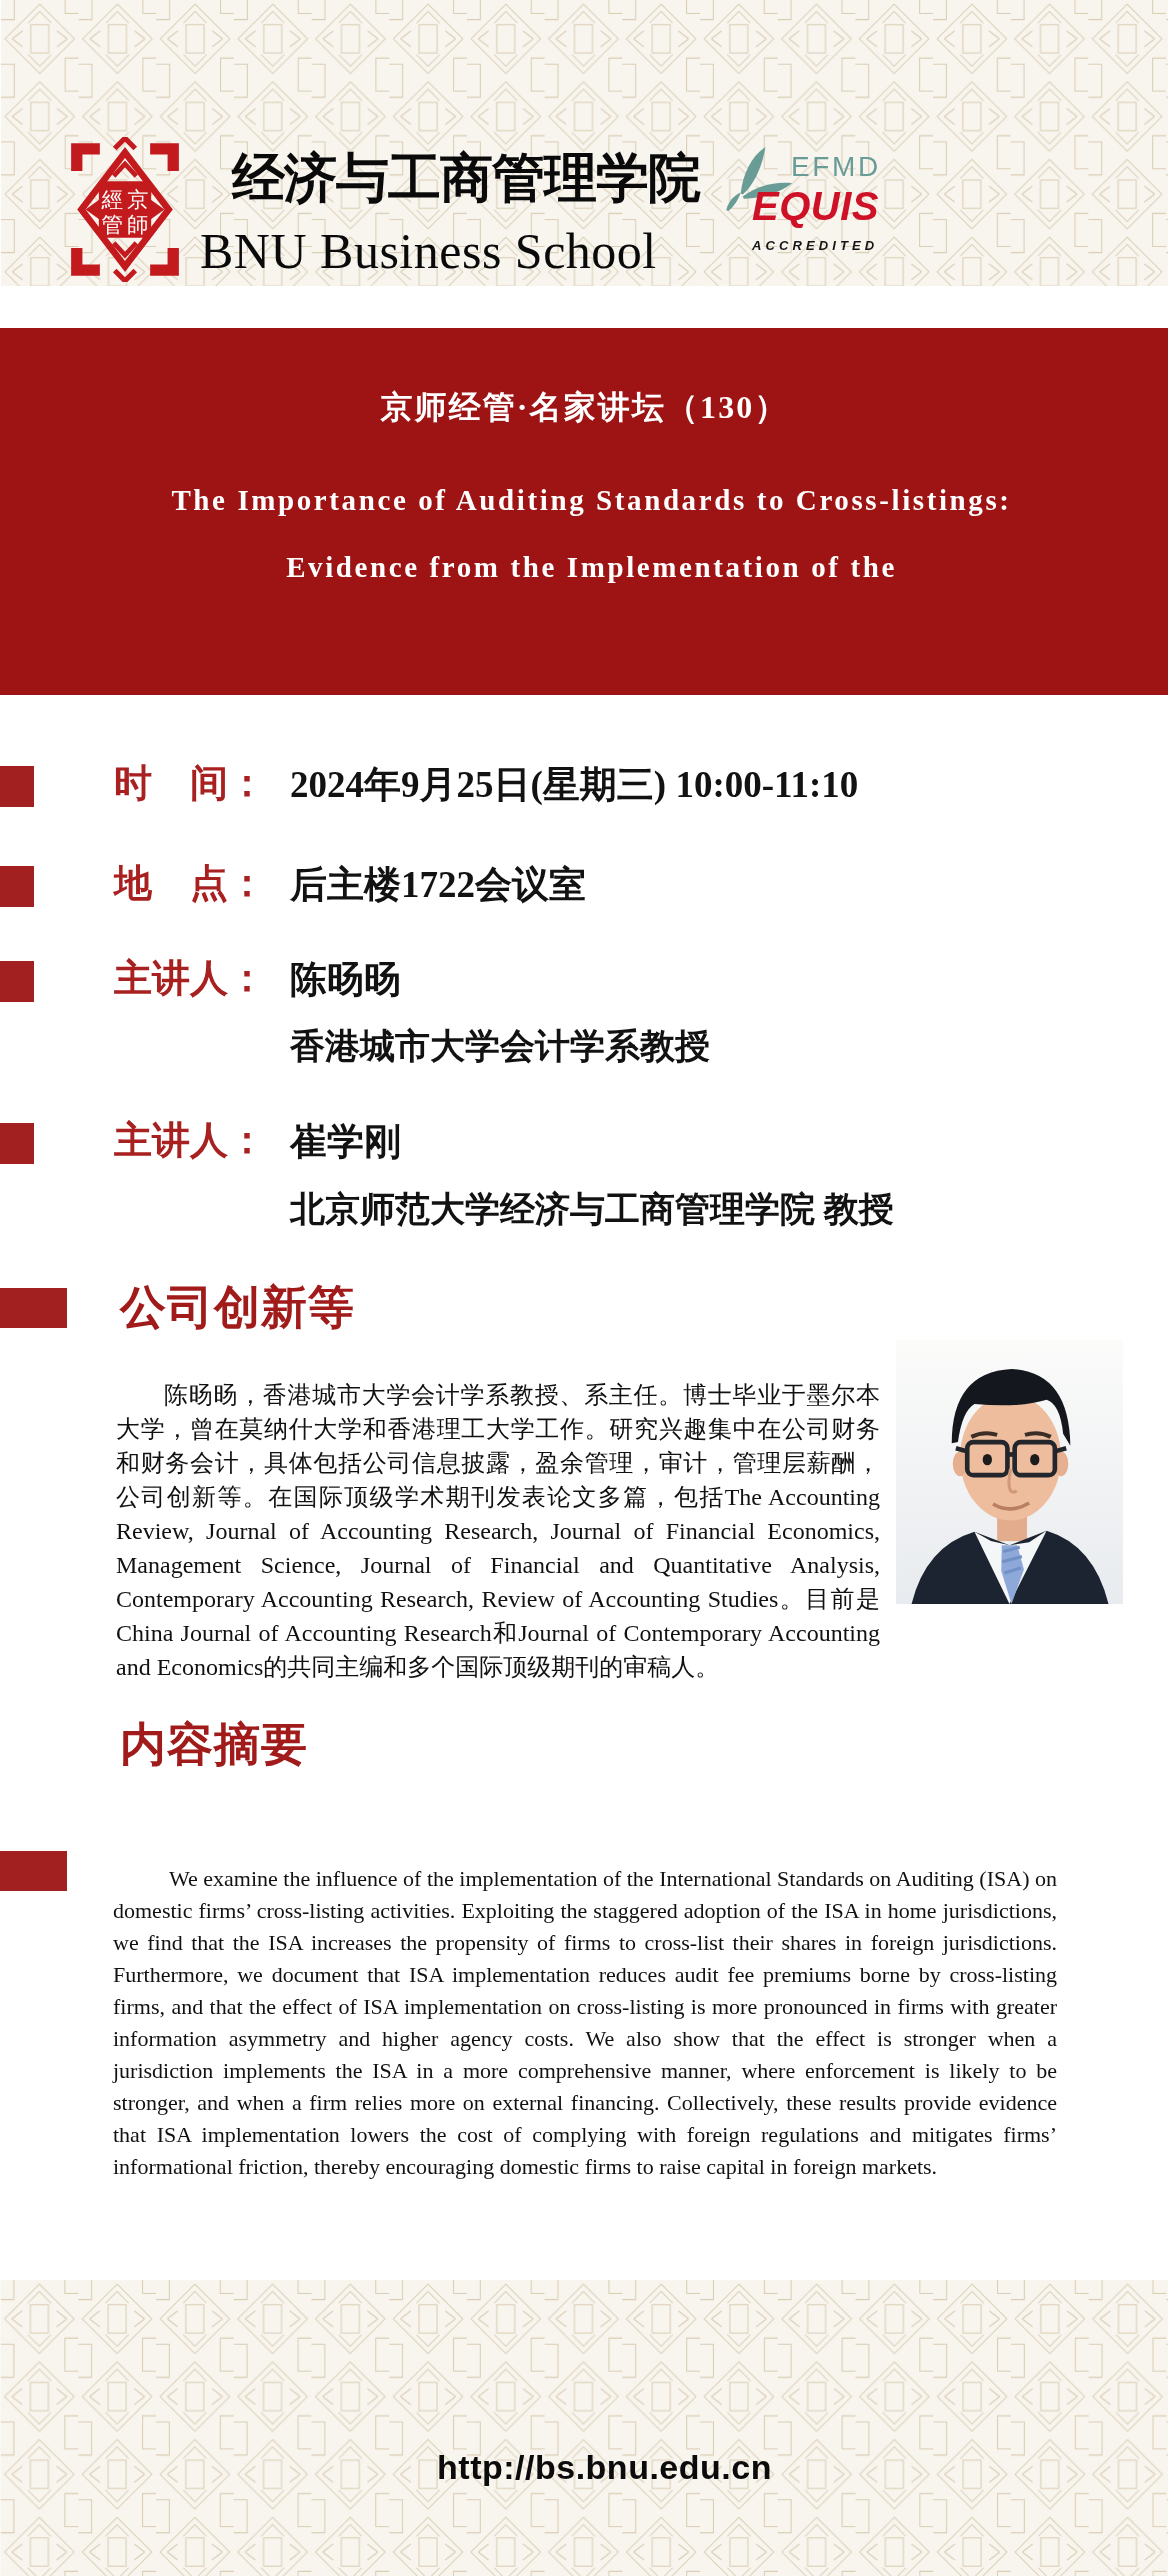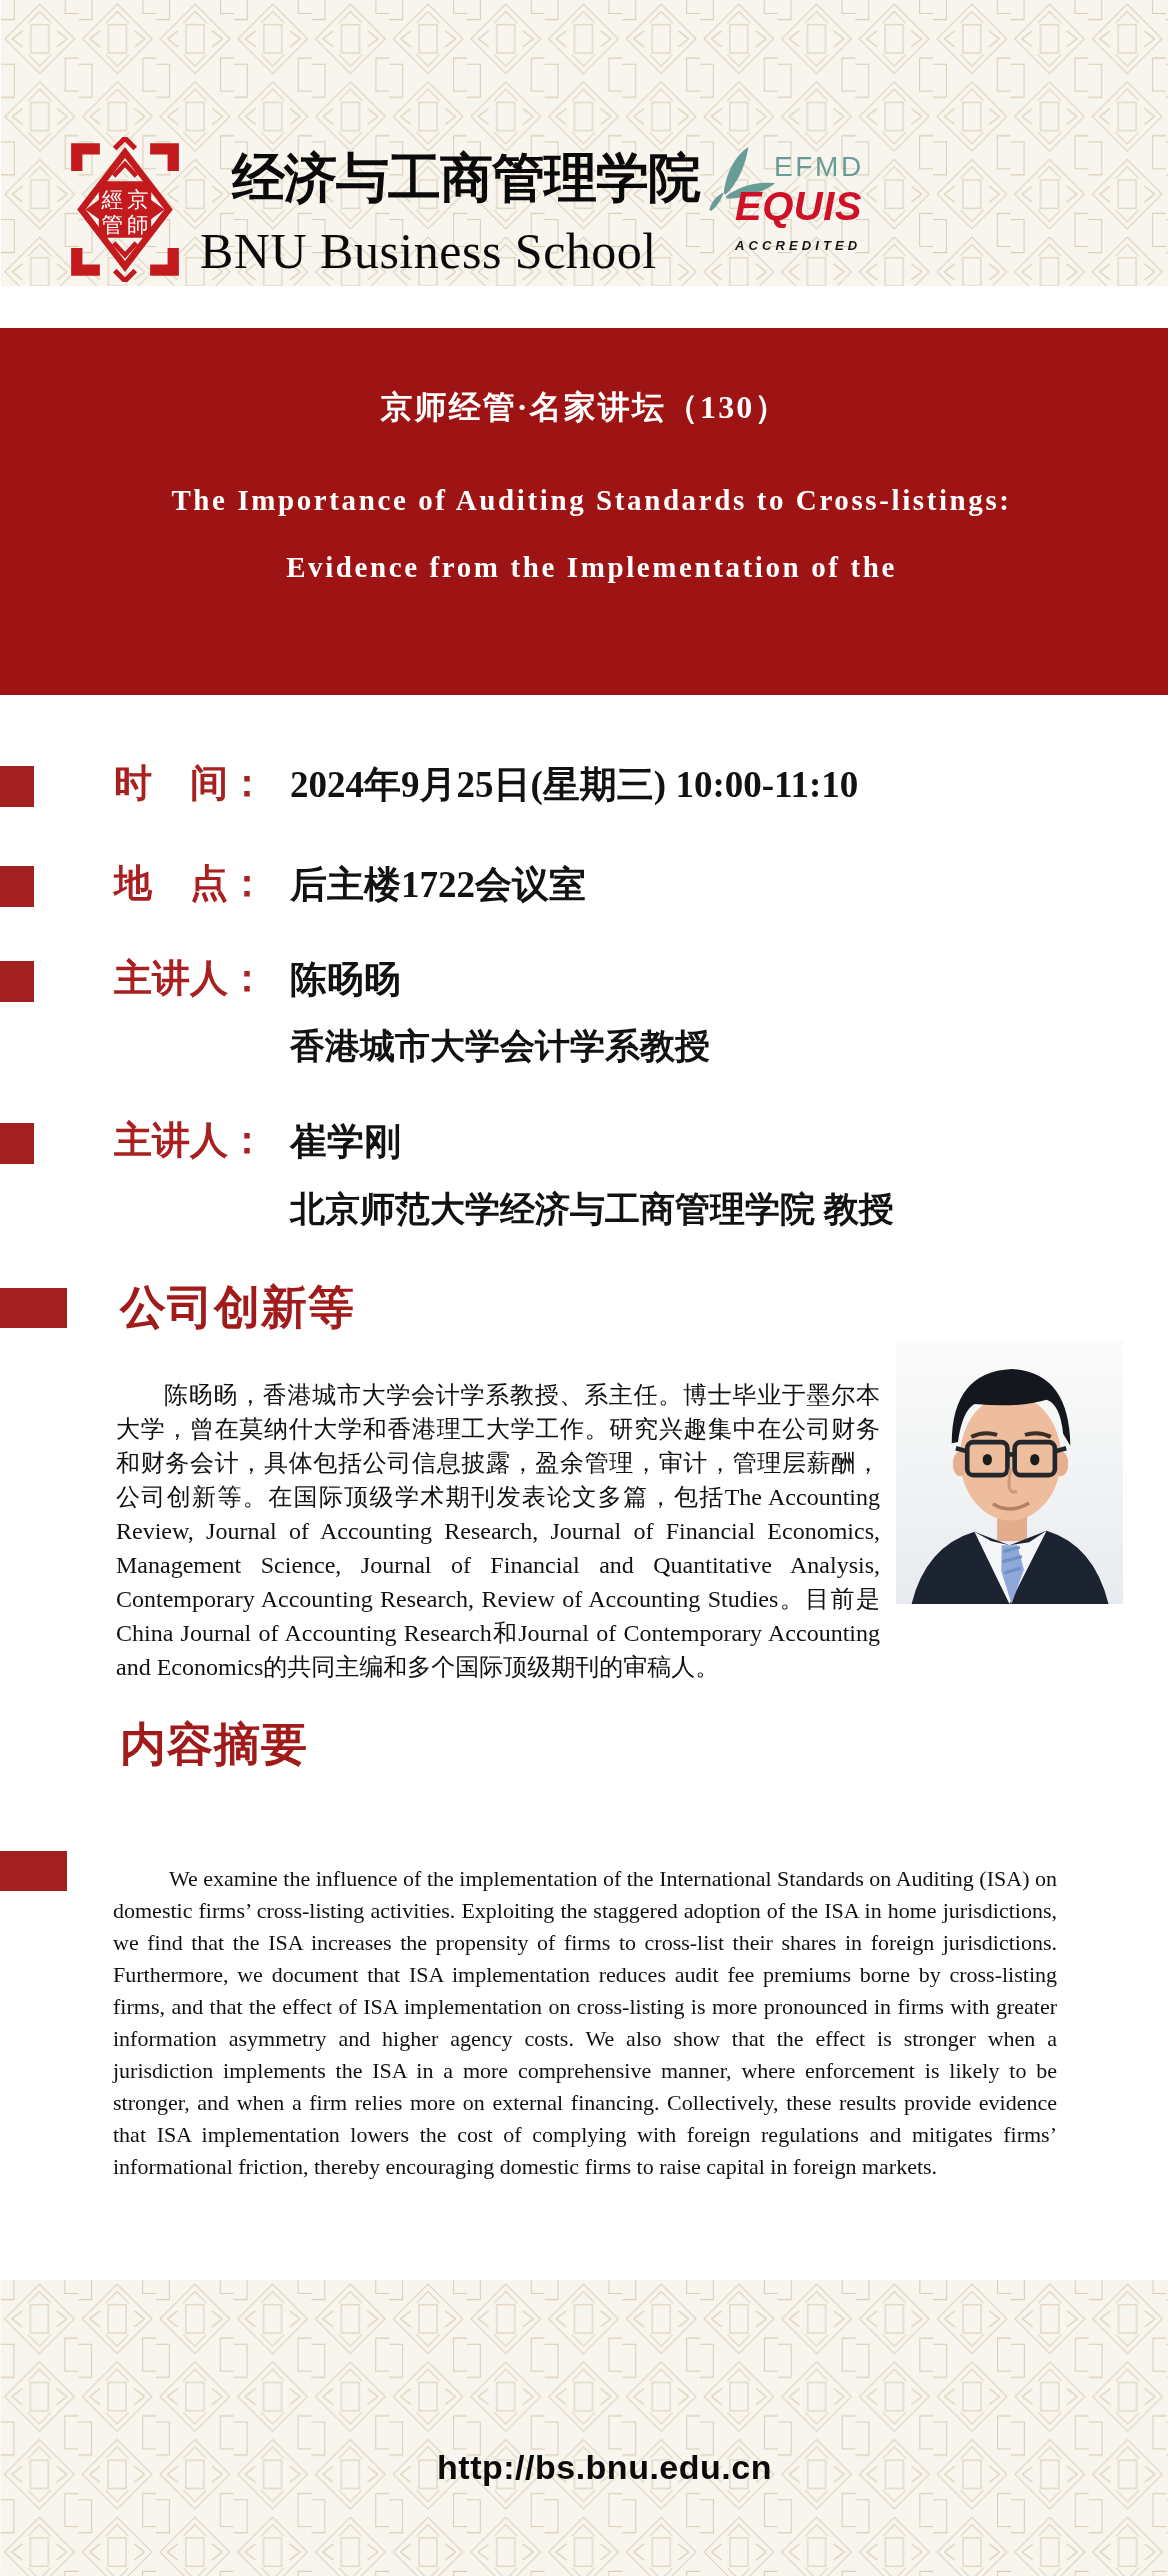--- a/index.html
+++ b/index.html
@@ -6,21 +6,21 @@
   body{width:1169px;height:2629px;position:relative;font-family:"Liberation Serif","DejaVu Serif",serif;}
   .poster{position:absolute;left:0;top:0;width:1169px;height:2629px;background:#ffffff;overflow:hidden;}
   .band{position:absolute;left:0;width:1169px;display:block;}
   .band-top{top:0;height:286px;}
   .band-bottom{top:2280px;height:349px;}
 
   
   .seal{position:absolute;left:66px;top:137px;width:118px;height:145px;}
   .school-zh{position:absolute;left:200px;top:143px;font-size:53px;font-weight:700;color:#0a0a0a;letter-spacing:-1px;white-space:nowrap;margin-left:32px;}
   .school-en{position:absolute;left:200px;top:222px;font-size:50px;font-weight:400;color:#0a0a0a;letter-spacing:0.5px;white-space:nowrap;}
-  .equis{position:absolute;left:708px;top:144px;width:147px;height:108px;text-decoration:underline;}
+  .equis{position:absolute;left:725px;top:144px;width:147px;height:108px;text-decoration:underline;}
   .equis-leaves{position:absolute;left:0;top:0;width:70px;height:67px;}
   .efmd{position:absolute;left:66px;top:7.2px;font-family:"Liberation Sans","DejaVu Sans",sans-serif;font-size:28px;color:#6A9C97;letter-spacing:2.6px;}
   .equis-word{position:absolute;left:27px;top:40px;font-family:"Liberation Sans","DejaVu Sans",sans-serif;font-style:italic;font-weight:700;font-size:40px;color:#CE1126;letter-spacing:0.5px;}
   .accredited{position:absolute;left:27px;top:94px;font-family:"Liberation Sans","DejaVu Sans",sans-serif;font-style:italic;font-weight:700;font-size:13px;color:#151515;letter-spacing:4.1px;}
 
   
   .banner{position:absolute;left:0;top:328px;width:1169px;height:367px;background:#9E1414;color:#ffffff;}
   .banner .series{position:absolute;left:0;top:58px;width:100%;text-align:center;font-size:32px;font-weight:700;letter-spacing:2.1px;}
   .banner .tl{position:absolute;left:7px;width:100%;text-align:center;font-size:29px;font-weight:600;letter-spacing:2.6px;white-space:nowrap;}
   .tl1{top:156px;} .tl2{top:223px;} .tl3{top:290px;}

